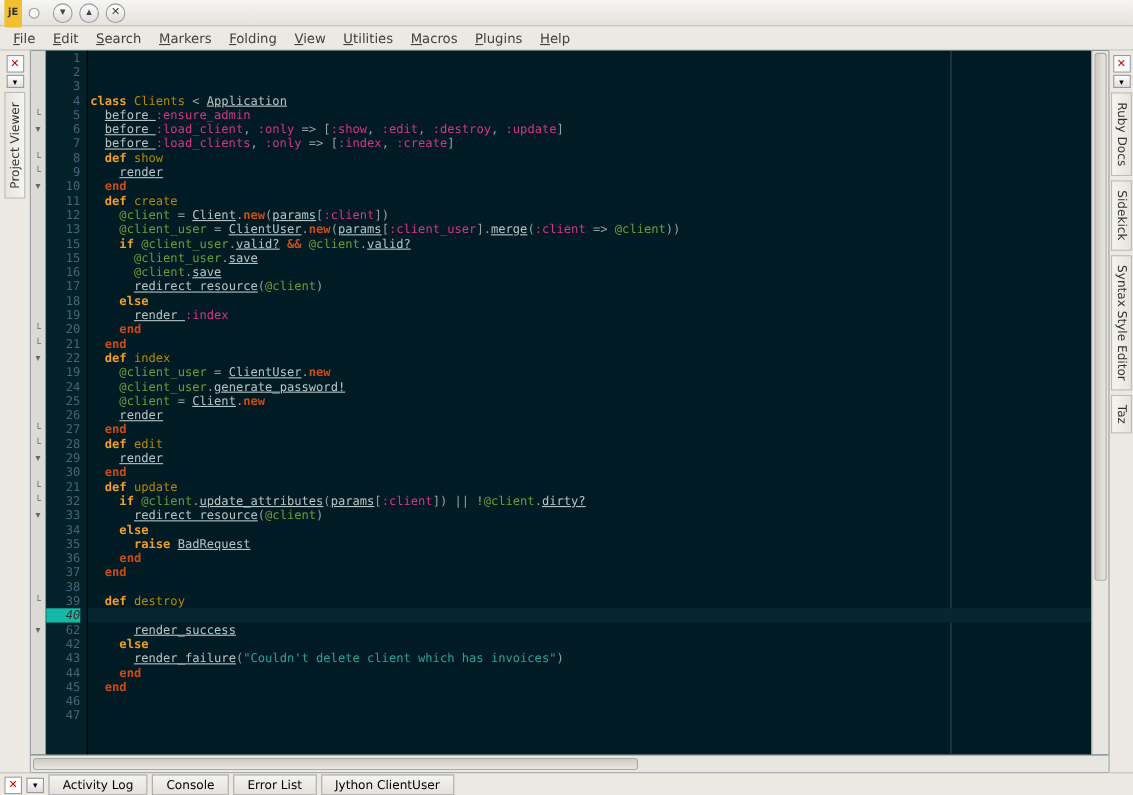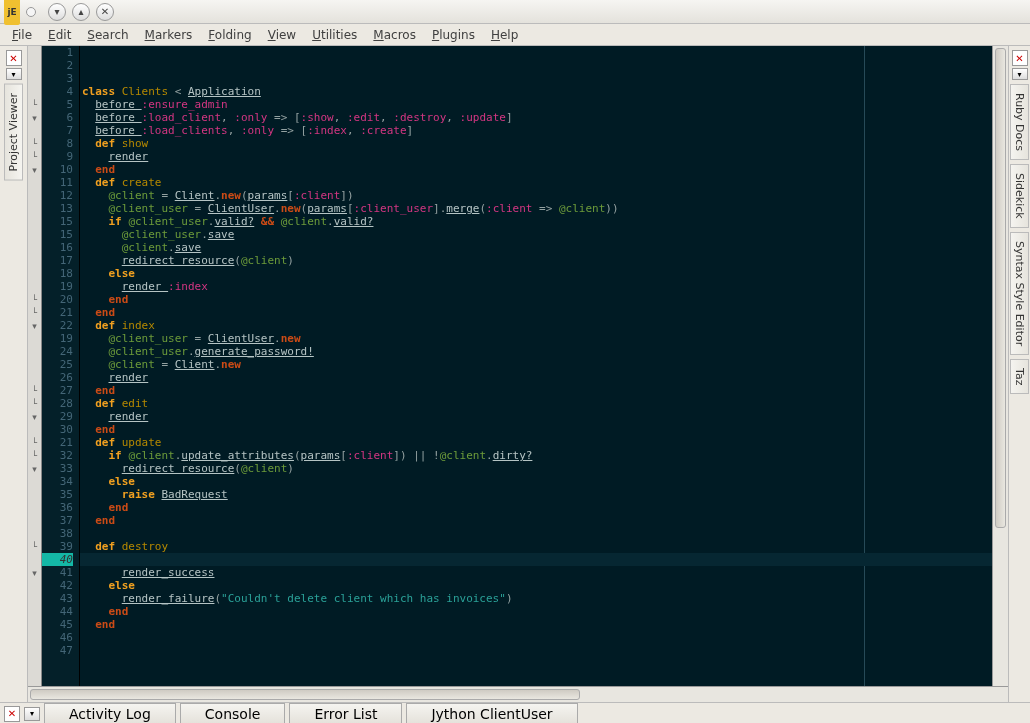--- a/index.html
+++ b/index.html
@@ -26,21 +26,21 @@
 .gutter .ln.cur { background: #14b8a6; color: #333; font-style: italic; }
 .code { flex: 1; background: #001b24; font-family: "DejaVu Sans Mono", monospace; font-size: 11px; line-height: 13px; color: #93a1a1; white-space: pre; overflow: hidden; position: relative; padding-left: 2px; }
 .code .curline { position: absolute; left:0; right:0; height:13px; background: #062732; }
 .scrollbar-v { width: 16px; background: #e8e6e0; border-left: 1px solid #999; position: relative; }
 .scrollbar-v .thumb { position: absolute; left:2px; right:2px; top:2px; height: 480px; background: linear-gradient(90deg,#cfcbc3,#e9e7e0); border:1px solid #aaa; border-radius:3px; cursor:pointer; }
 .scrollbar-h { height: 16px; background: #e8e6e0; border-top: 1px solid #999; display: flex; }
 .scrollbar-h .hthumb { width: 550px; margin:2px; background: linear-gradient(#cfcbc3,#e9e7e0); border:1px solid #aaa; border-radius:3px; cursor:pointer; }
 .bottombar { height: 22px; background: #ece9e2; border-top: 1px solid #bbb; display: flex; align-items: center; padding: 0 4px; gap: 4px; }
 .bottombar .bx { width: 16px; height: 16px; border: 1px solid #999; background: #fff; display: flex; align-items: center; justify-content: center; color: #c00; font-weight: bold; font-size: 10px; cursor: pointer; }
 .bottombar .bd { width: 16px; height: 14px; border: 1px solid #999; background: linear-gradient(#fff,#ddd); cursor: pointer; font-size:8px; display:flex;align-items:center;justify-content:center; }
-.bottombar .btab { padding: 2px 24px; border: 1px solid #aaa; background: linear-gradient(#f5f4f0,#e4e1da); cursor: pointer; font-size: 14px; }
+.bottombar .btab { padding: 2px 12px; border: 1px solid #aaa; background: linear-gradient(#f5f4f0,#e4e1da); cursor: pointer; font-size: 11px; }
 .printmargin { position: absolute; top:0; bottom:0; width:1px; background:#264a57; }
 
 .kw { color: #f0a020; font-weight: bold; }
 .kw2 { color: #cb4b16; font-weight: bold; }
 .sym { color: #d33682; }
 .const { color: #b58900; }
 .str { color: #2aa198; }
 .ivar { color: #6c9b3a; }
 .op { color: #93a1a1; }
 .method { color: #b5c4c4; text-decoration: underline; }
@@ -164,21 +164,21 @@
           <div class="ln">21</div>
           <div class="ln">32</div>
           <div class="ln">33</div>
           <div class="ln">34</div>
           <div class="ln">35</div>
           <div class="ln">36</div>
           <div class="ln">37</div>
           <div class="ln">38</div>
           <div class="ln">39</div>
           <div class="ln cur">40</div>
-          <div class="ln">41</div>
+          <div class="ln">62</div>
           <div class="ln">42</div>
           <div class="ln">43</div>
           <div class="ln">44</div>
           <div class="ln">45</div>
           <div class="ln">46</div>
           <div class="ln">47</div>
         </div>
       <div class="code" id="code">
         <div class="printmargin" style="left:784px"></div>
       <div><span class="kw">class </span><span class="const">Clients</span><span class="op"> &lt; </span><span class="method">Application</span></div><div><span class="op">  </span><span class="method">before </span><span class="sym">:ensure_admin</span></div><div><span class="op">  </span><span class="method">before </span><span class="sym">:load_client</span><span class="op">, </span><span class="sym">:only</span><span class="op"> =&gt; [</span><span class="sym">:show</span><span class="op">, </span><span class="sym">:edit</span><span class="op">, </span><span class="sym">:destroy</span><span class="op">, </span><span class="sym">:update</span><span class="op">]</span></div><div><span class="op">  </span><span class="method">before </span><span class="sym">:load_clients</span><span class="op">, </span><span class="sym">:only</span><span class="op"> =&gt; [</span><span class="sym">:index</span><span class="op">, </span><span class="sym">:create</span><span class="op">]</span></div><div><span class="op"></span></div><div><span class="op">  </span><span class="kw">def</span><span class="const"> show</span></div><div><span class="op">    </span><span class="method">render</span></div><div><span class="op">  </span><span class="end">end</span></div><div><span class="op"></span></div><div><span class="op">  </span><span class="kw">def</span><span class="const"> create</span></div><div><span class="op">    </span><span class="ivar">@client</span><span class="op"> = </span><span class="method">Client</span><span class="op">.</span><span class="kw2">new</span><span class="op">(</span><span class="method">params</span><span class="op">[</span><span class="sym">:client</span><span class="op">])</span></div><div><span class="op">    </span><span class="ivar">@client_user</span><span class="op"> = </span><span class="method">ClientUser</span><span class="op">.</span><span class="kw2">new</span><span class="op">(</span><span class="method">params</span><span class="op">[</span><span class="sym">:client_user</span><span class="op">].</span><span class="method">merge</span><span class="op">(</span><span class="sym">:client</span><span class="op"> =&gt; </span><span class="ivar">@client</span><span class="op">))</span></div><div><span class="op">    </span><span class="kw">if</span><span class="op"> </span><span class="ivar">@client_user</span><span class="op">.</span><span class="method">valid?</span><span class="op"> </span><span class="kw2">&amp;&amp;</span><span class="op"> </span><span class="ivar">@client</span><span class="op">.</span><span class="method">valid?</span></div><div><span class="op">      </span><span class="ivar">@client_user</span><span class="op">.</span><span class="method">save</span></div><div><span class="op">      </span><span class="ivar">@client</span><span class="op">.</span><span class="method">save</span></div><div><span class="op">      </span><span class="method">redirect resource</span><span class="op">(</span><span class="ivar">@client</span><span class="op">)</span></div><div><span class="op">    </span><span class="kw">else</span></div><div><span class="op">      </span><span class="method">render </span><span class="sym">:index</span></div><div><span class="op">    </span><span class="end">end</span></div><div><span class="op">  </span><span class="end">end</span></div><div><span class="op"></span></div><div><span class="op">  </span><span class="kw">def</span><span class="const"> index</span></div><div><span class="op">    </span><span class="ivar">@client_user</span><span class="op"> = </span><span class="method">ClientUser</span><span class="op">.</span><span class="kw2">new</span></div><div><span class="op">    </span><span class="ivar">@client_user</span><span class="op">.</span><span class="method">generate_password!</span></div><div><span class="op">    </span><span class="ivar">@client</span><span class="op"> = </span><span class="method">Client</span><span class="op">.</span><span class="kw2">new</span></div><div><span class="op">    </span><span class="method">render</span></div><div><span class="op">  </span><span class="end">end</span></div><div><span class="op"></span></div><div><span class="op">  </span><span class="kw">def</span><span class="const"> edit</span></div><div><span class="op">    </span><span class="method">render</span></div><div><span class="op">  </span><span class="end">end</span></div><div><span class="op"></span></div><div><span class="op">  </span><span class="kw">def</span><span class="const"> update</span></div><div><span class="op">    </span><span class="kw">if</span><span class="op"> </span><span class="ivar">@client</span><span class="op">.</span><span class="method">update_attributes</span><span class="op">(</span><span class="method">params</span><span class="op">[</span><span class="sym">:client</span><span class="op">]) || !</span><span class="ivar">@client</span><span class="op">.</span><span class="method">dirty?</span></div><div><span class="op">      </span><span class="method">redirect resource</span><span class="op">(</span><span class="ivar">@client</span><span class="op">)</span></div><div><span class="op">    </span><span class="kw">else</span></div><div><span class="op">      </span><span class="kw">raise</span><span class="op"> </span><span class="method">BadRequest</span></div><div><span class="op">    </span><span class="end">end</span></div><div><span class="op">  </span><span class="end">end</span></div><div class="curline" style="top: 507px;"></div><div><span class="op">  </span></div><div><span class="op">  </span><span class="kw">def</span><span class="const"> destroy</span></div><div><span class="op">    </span><span class="kw">if</span><span class="op"> </span><span class="ivar">@client</span><span class="op">.</span><span class="method">destroy</span></div><div><span class="op">      </span><span class="method">render_success</span></div><div><span class="op">    </span><span class="kw">else</span></div><div><span class="op">      </span><span class="method">render_failure</span><span class="op">(</span><span class="str">"Couldn't delete client which has invoices"</span><span class="op">)</span></div><div><span class="op">    </span><span class="end">end</span></div><div><span class="op">  </span><span class="end">end</span></div></div>

